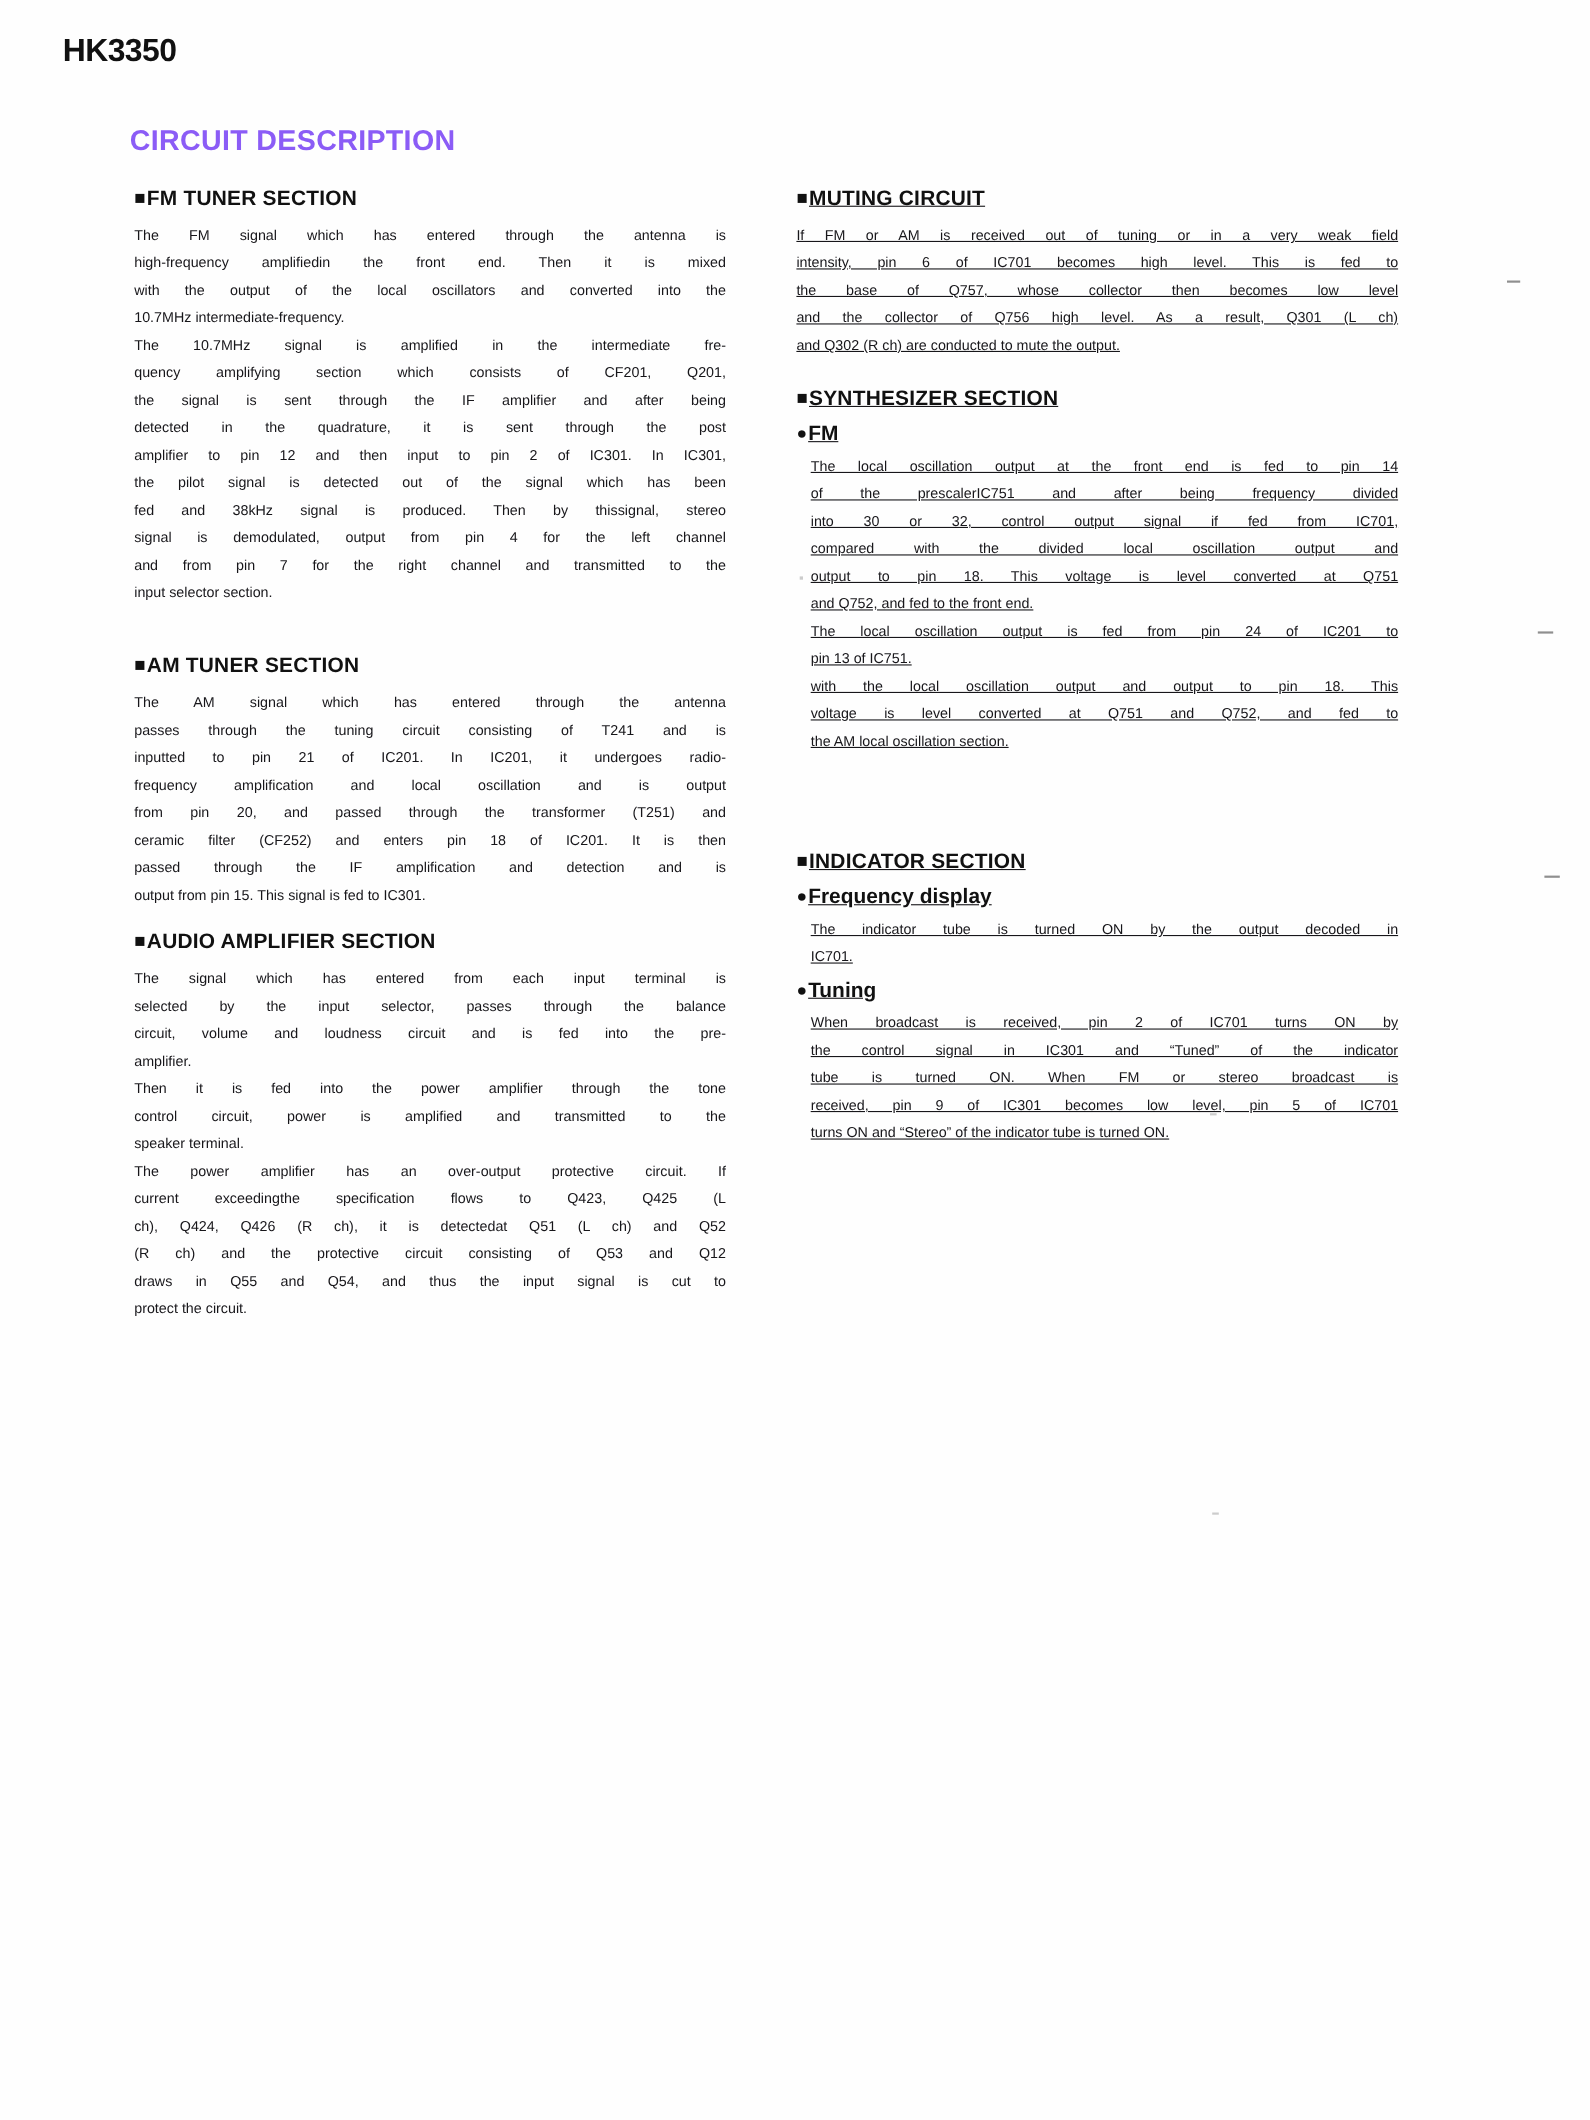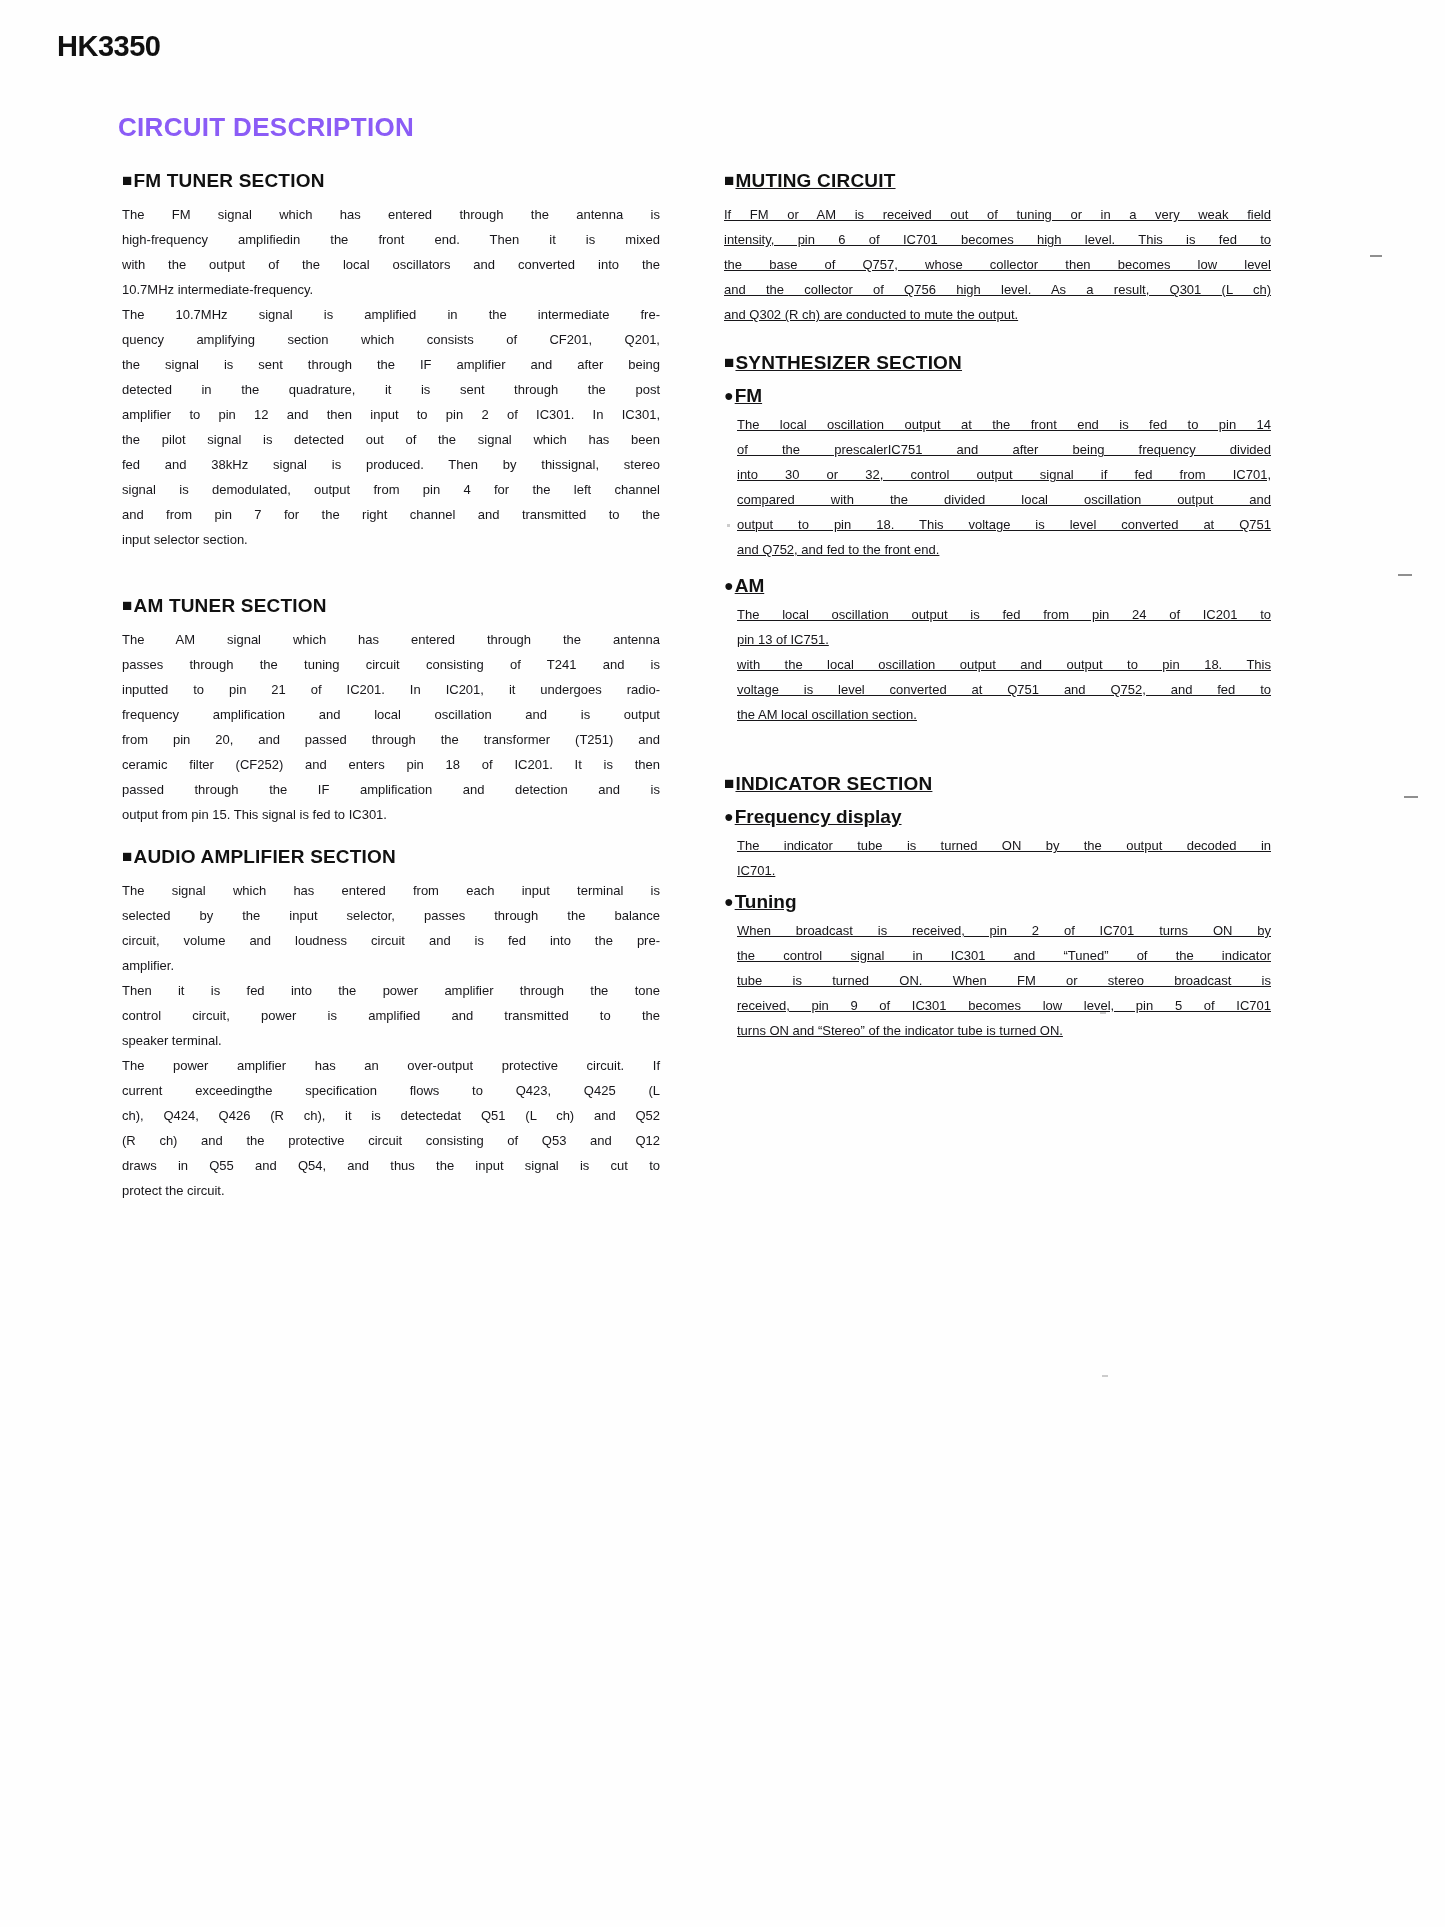--- a/index.html
+++ b/index.html
@@ -134,21 +134,20 @@
   <h2 class="sec-heading"><span class="marker sq">■</span><span>SYNTHESIZER SECTION</span></h2>
   <h3 class="sub-head first"><span class="marker ci">●</span><span>FM</span></h3>
   <div class="p sub-body">
       <div class="ln">The local oscillation output at the front end is fed to pin 14</div>
       <div class="ln">of the prescalerIC751 and after being frequency divided</div>
       <div class="ln">into 30 or 32, control output signal if fed from IC701,</div>
       <div class="ln">compared with the divided local oscillation output and</div>
       <div class="ln">output to pin 18. This voltage is level converted at Q751</div>
       <div class="ln ln-last">and Q752, and fed to the front end.</div>
     </div>
-  <h3 class="sub-head later"><span class="marker ci">●</span><span>AM</span></h3>
   <div class="p sub-body">
       <div class="ln">The local oscillation output is fed from pin 24 of IC201 to</div>
       <div class="ln ln-last">pin 13 of IC751.</div>
     </div>
   <div class="p sub-body">
       <div class="ln">with the local oscillation output and output to pin 18. This</div>
       <div class="ln">voltage is level converted at Q751 and Q752, and fed to</div>
       <div class="ln ln-last">the AM local oscillation section.</div>
     </div>
 </section>

